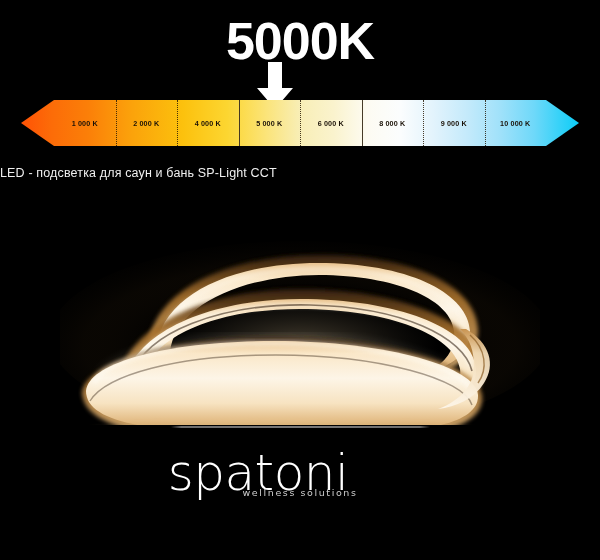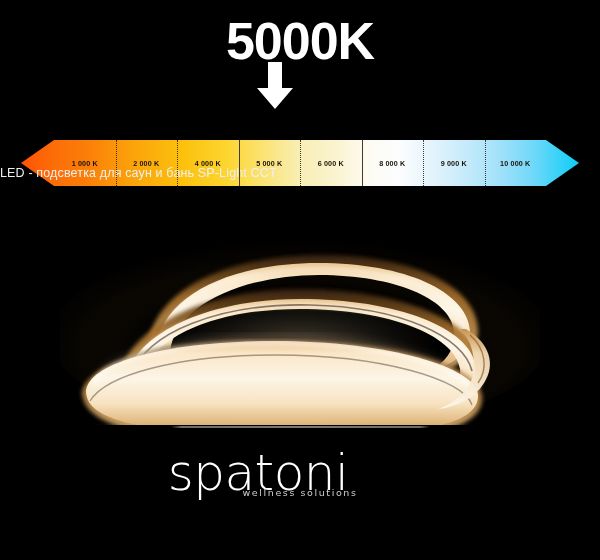--- a/index.html
+++ b/index.html
@@ -25,21 +25,21 @@
   }
   #cct-arrow{
     position:absolute;
     left:255px;top:62px;
     width:40px;height:48px;
   }
 
   
   #cct-scale-wrap{
     position:absolute;left:20px;top:100px;
-    width:560px;height:46px;margin-top:40px;
+    width:560px;height:46px;
   }
   #cct-scale-svg{position:absolute;left:0;top:0;}
   #cct-segments{
     position:absolute;left:34px;top:0;
     width:492px;height:46px;
     display:flex;
     z-index:3;
   }
   .cct-seg{
     flex:1 1 0;

